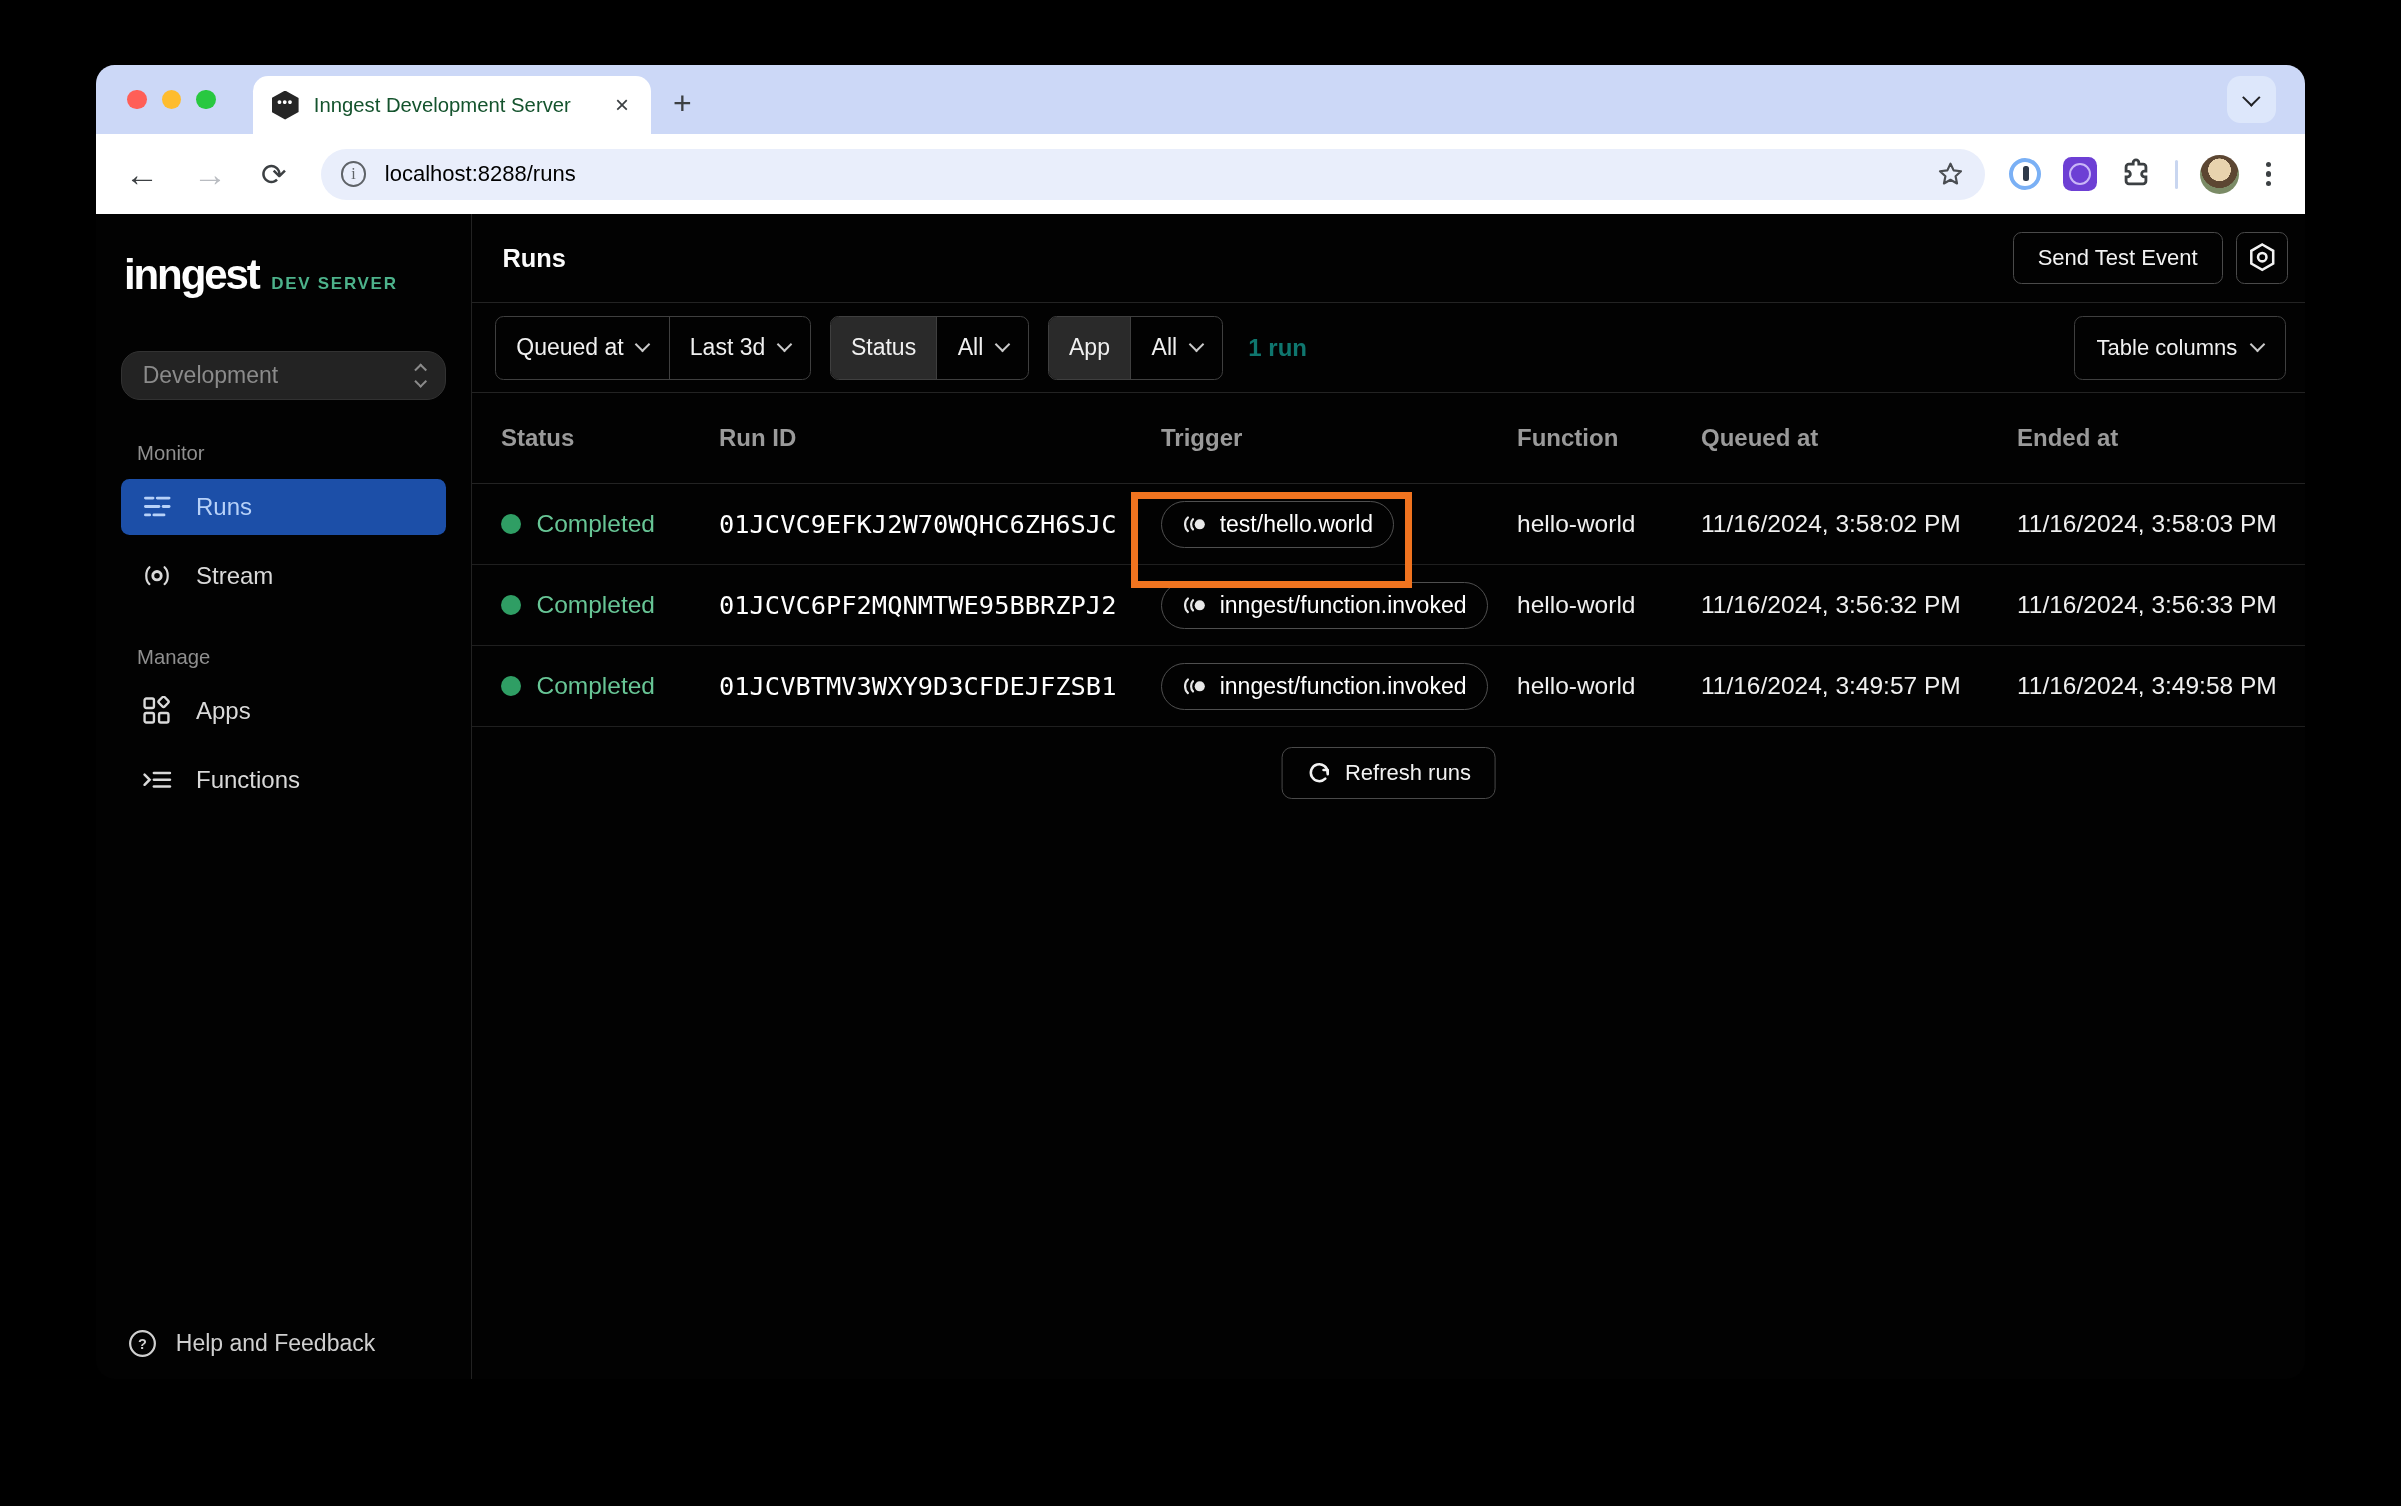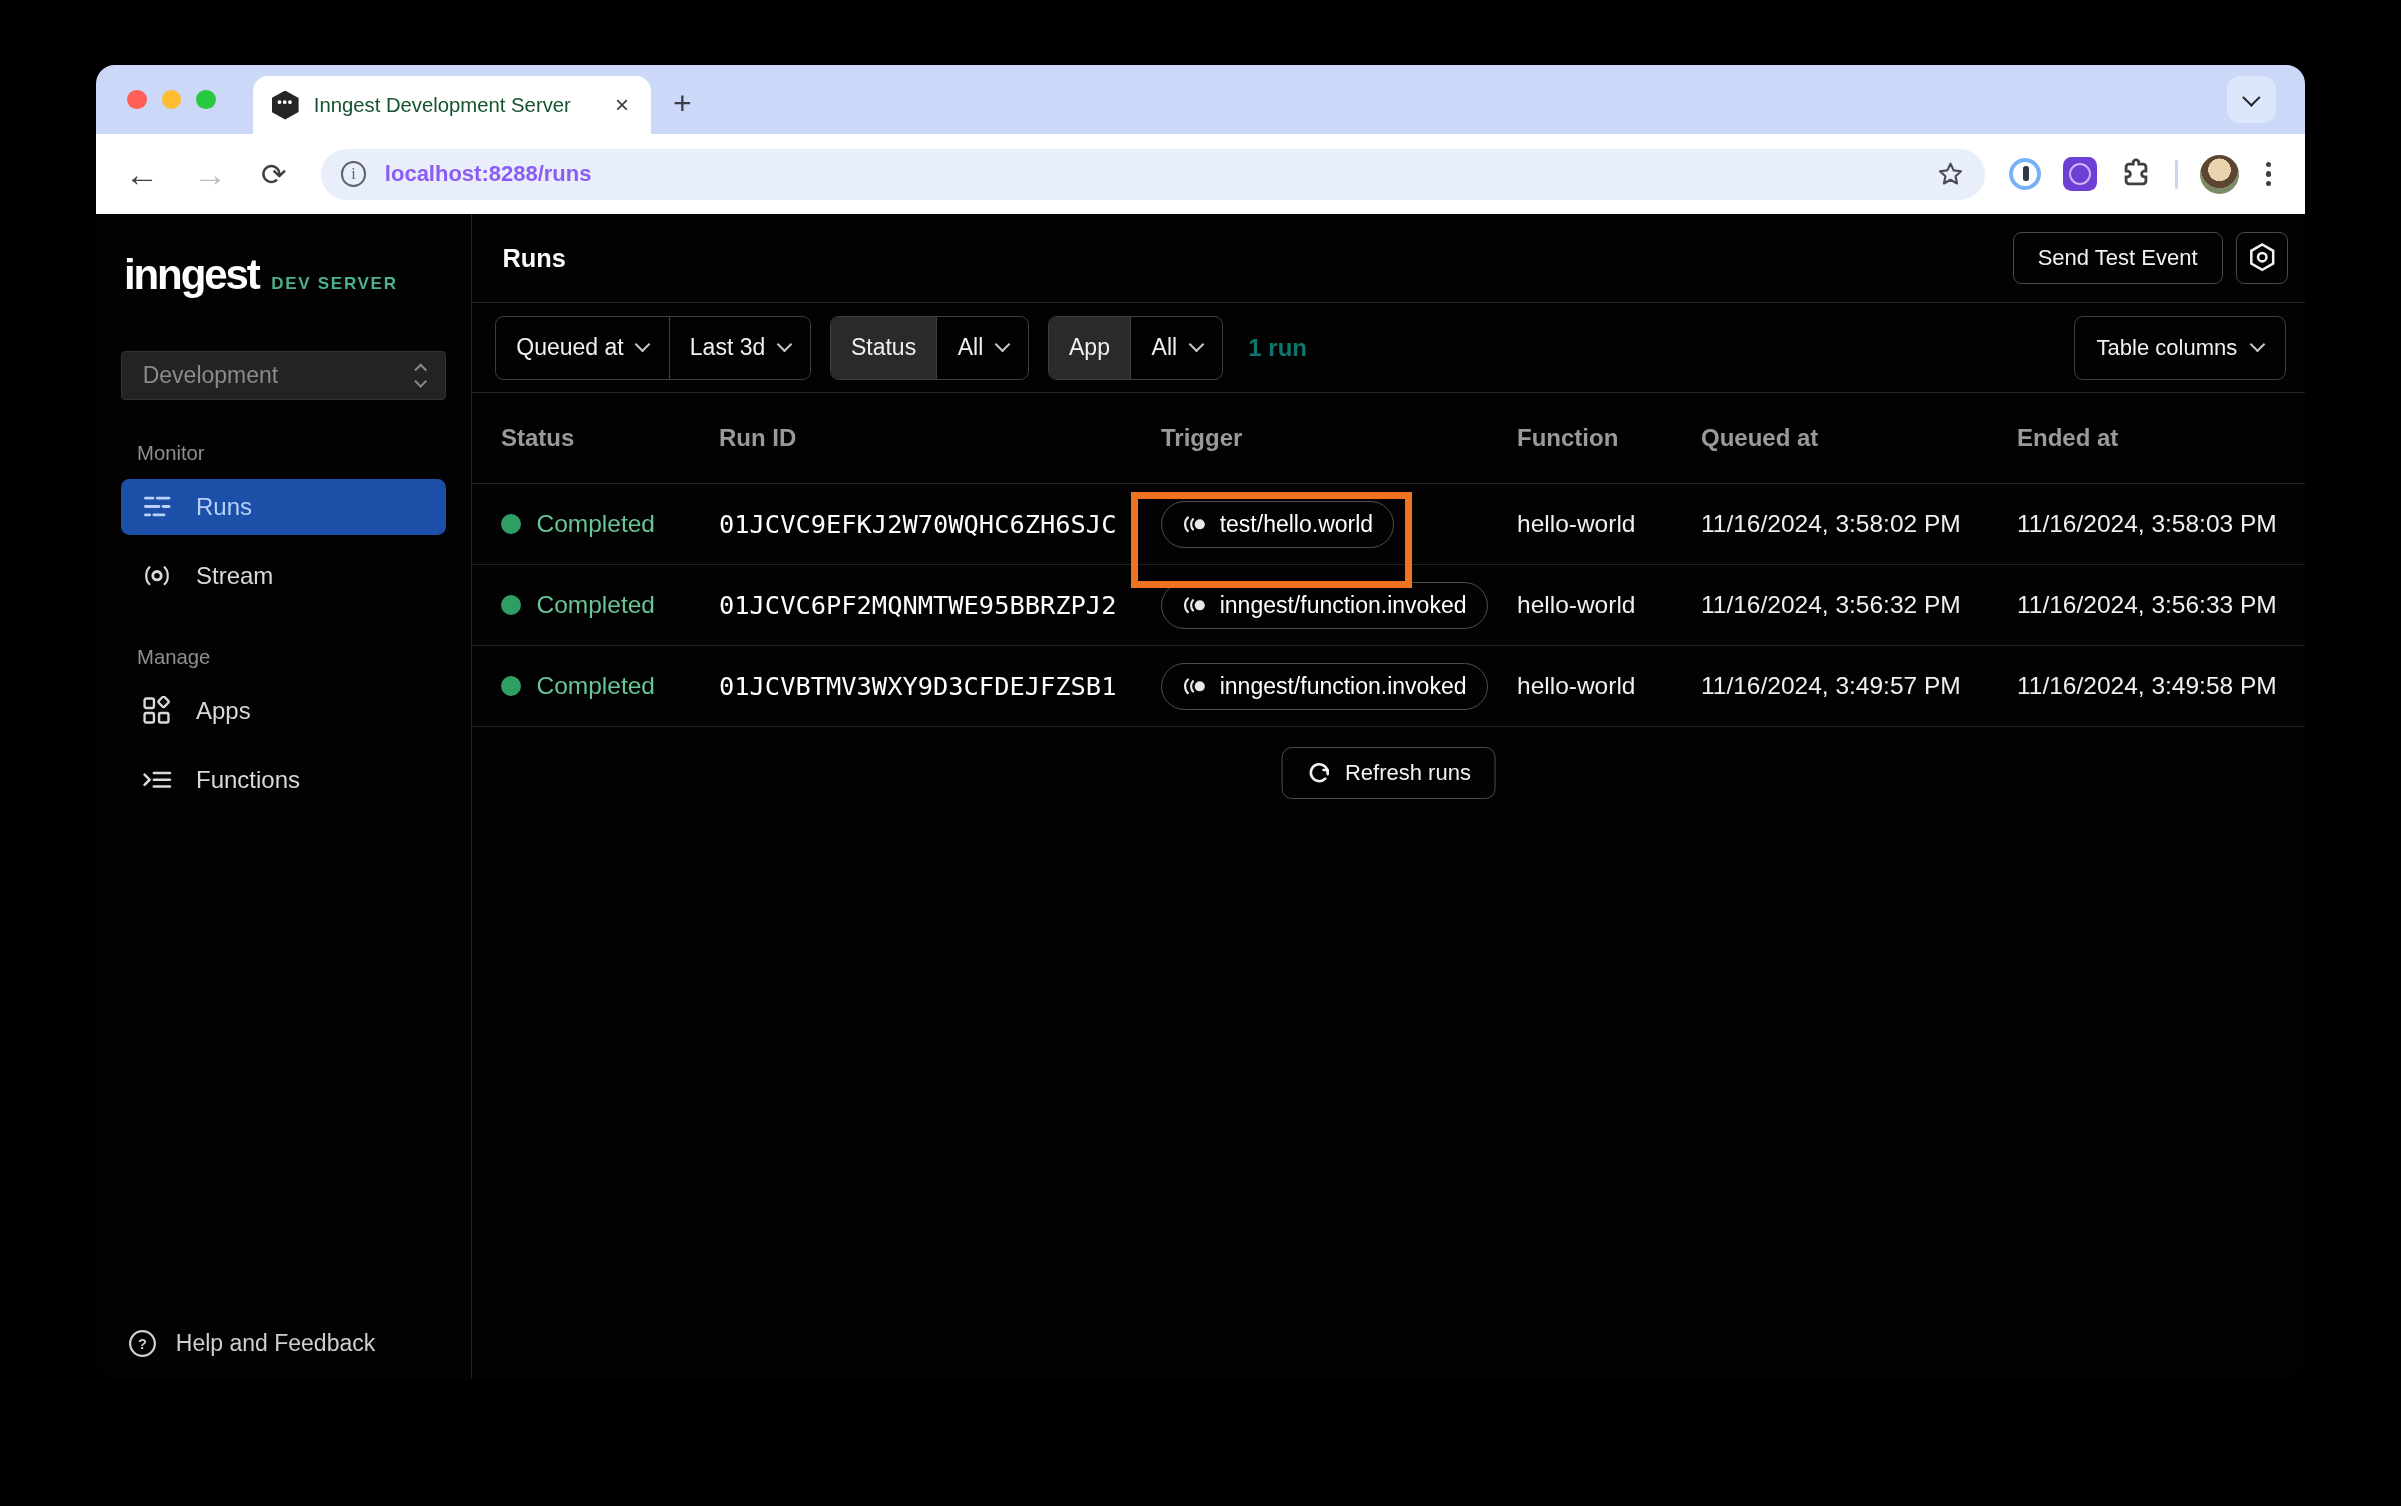--- a/index.html
+++ b/index.html
@@ -35,41 +35,41 @@
 
   
   .toolbar { height:80px; background:#ffffff; display:flex; align-items:center; padding:0 29px; }
   .navbtn { font-size:34px; color:#3c4043; margin-right:34px; line-height:1; }
   .navbtn.disabled { color:#b9bcc1; }
   .reload { font-size:30.5px; }
   .urlbar { flex:1; height:51px; background:#e9eefb; border-radius:25.4px; display:flex; align-items:center;
             padding:0 20.3px; margin-right:24px; }
   .info-ic { width:25.4px; height:25.4px; border:2.1px solid #5f6368; border-radius:50%; color:#5f6368;
              font-size:16px; display:flex; align-items:center; justify-content:center; font-family:"Liberation Serif",serif; }
-  .url { font-size:22px; color:#8b5cf6; margin-left:18.6px; flex:1;font-weight:bold; }
+  .url { font-size:22px; color:#000000; margin-left:18.6px; flex:1; }
   .ext { display:flex; align-items:center; gap:22px; }
   .onepw { width:32px; height:32px; border-radius:50%; border:4.2px solid #7ab0f5; position:relative; }
   .onepw::after { content:""; position:absolute; left:9.3px; top:4.2px; width:6px; height:14.4px; background:#2f3a4a; border-radius:2.5px; }
   .purpext { width:34px; height:34px; border-radius:8.5px; background:#6d3fd4; position:relative; }
   .purpext::after { content:""; position:absolute; inset:6px; border:2.5px solid #c9b6f7; border-radius:50%; }
   .sep { width:2.5px; height:29px; background:#c9d6f0; border-radius:1.7px; }
   .avatar { width:39px; height:39px; border-radius:50%;
             background:radial-gradient(circle at 50% 38%, #e8d3ae 0 36%, #5c4632 37% 58%, #7b8b66 59%); }
   .kebab { display:flex; flex-direction:column; gap:4.2px; padding:0 5.1px; }
   .kebab i { width:5.1px; height:5.1px; border-radius:50%; background:#3c4043; }
 
   
   .app { display:flex; height:1166px; background:#020202; color:#e6e6e6; }
 
   .sidebar { width:376px; flex:0 0 auto; border-right:1.7px solid #222; position:relative; padding-top:37px; }
   .logo-row { padding-left:28px; display:flex; align-items:baseline; gap:12.7px; }
   .logo { font-size:42px; font-weight:800; letter-spacing:-2.1px; color:#fdfdfd; }
   .devbadge { font-size:17px; font-weight:700; letter-spacing:1.7px; color:#4db28b; }
   .env-select { margin:52px 0 0 25.4px; width:325px; height:49px; background:#232323; border:0.8px solid #323232;
-                border-radius:4px; display:flex; align-items:center; justify-content:space-between;
+                border-radius:19px; display:flex; align-items:center; justify-content:space-between;
                 padding:0 20.3px; color:#8b8b8b; font-size:23px; }
   .updown { display:flex; flex-direction:column; gap:3.4px; align-items:center; }
   .updown .c { width:9.3px; height:9.3px; border-right:2.5px solid #8b8b8b; border-bottom:2.5px solid #8b8b8b; }
   .updown .up { transform:rotate(-135deg); } .updown .dn { transform:rotate(45deg); }
   .sec-label { margin:42px 0 0 41px; font-size:20.3px; font-weight:500; color:#8f8f8f; }
   .navitem { margin:13.5px 25.4px 0 25.4px; height:56px; border-radius:8.5px; display:flex; align-items:center;
              gap:22px; padding-left:18.6px; font-size:24px; color:#d9d9d9; font-weight:500; }
   .navitem.active { background:#1c4fa8; color:#b7d1f8; }
   .icon-cell { width:34px; display:flex; justify-content:center; }
   .help-row { position:absolute; left:25.4px; bottom:22px; display:flex; align-items:center; gap:18.6px;

